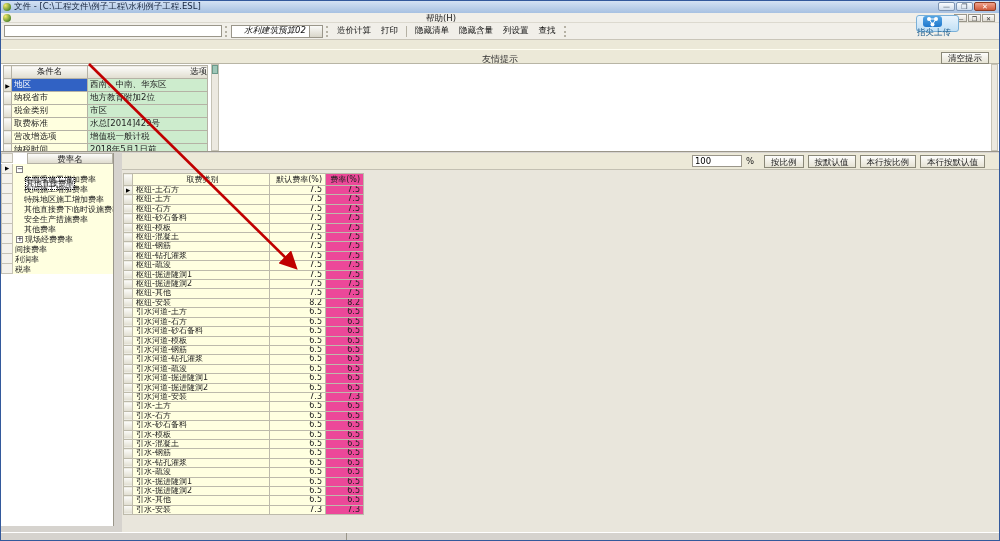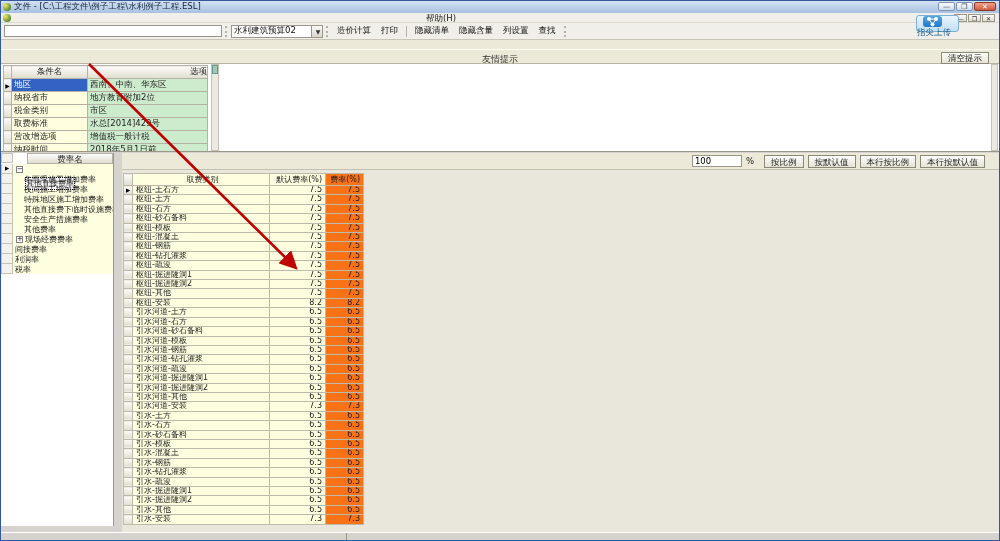--- a/index.html
+++ b/index.html
@@ -25,21 +25,21 @@
   #mdi-buttons { position:absolute; right:4px; top:1px; display:flex; gap:1px; }
   .mbtn { width:13px; height:8px; font-size:6px; line-height:7px; text-align:center; color:#333;
     background:linear-gradient(#fcfcfa,#dedbd2); border:1px solid #9a968a; }
 
   
   #toolbar { position:absolute; left:0; top:22px; width:100%; height:17px; background:#f1efe9;
     border-bottom:1px solid #c9c5b9; display:flex; align-items:center; }
   .grip { width:3px; height:11px; margin:0 3px; border-left:2px dotted #b5b1a4; }
   #tb-field { width:218px; height:12px; background:#fff; border:1px solid #9a968a; margin-left:3px; }
   #tb-combo { display:flex; align-items:center; height:13px; background:#fff; border:1px solid #9a968a; width:92px; }
-  #tb-combo span { flex:1; font-size:8.5px; padding-left:2px; color:#111; white-space:nowrap; overflow:hidden; }
+  #tb-combo span { flex:1; font-size:8.5px; padding-left:12px; color:#111; white-space:nowrap; overflow:hidden;font-style:italic; }
   #tb-combo .drop { width:11px; height:100%; background:linear-gradient(#fafaf8,#d9d6ca); border-left:1px solid #9a968a;
     font-size:6px; text-align:center; line-height:11px; color:#333; flex:0 0 auto; }
   #toolbar-buttons { display:flex; align-items:center; }
   .tbtn { font-size:8.5px; color:#111; padding:2px 5px; white-space:nowrap; cursor:default; }
   .tsep { width:1px; height:11px; background:#b5b1a4; margin:0 3px; }
 
   
   #upload-btn { position:absolute; right:40px; top:14px; height:17px; display:flex; align-items:center;
     background:linear-gradient(#e9f4fd,#c2e0f5); border:1px solid #7ab0d8; border-radius:3px; padding:0 7px 0 0;flex-direction:column; }
   #upload-icon { width:19px; height:15px; background:linear-gradient(#56a6e4,#1f78cd); border-radius:3px;
@@ -98,21 +98,21 @@
   .rbtn { height:13px; font-size:8.5px; color:#222; padding:0 6px; line-height:12px;
     background:linear-gradient(#fdfdfb,#e6e3d4); border:1px solid #8a8878; white-space:nowrap; }
 
   #rate-table { position:absolute; left:1px; top:20px; border-collapse:collapse; table-layout:fixed; background:#fff; }
   #rate-table th, #rate-table td { border:1px solid #bdbaab; overflow:hidden; white-space:nowrap; }
   #rate-table th { height:9px; font-size:8px; font-weight:normal; color:#222; background:linear-gradient(#fcfcfa,#e0ddcf); }
   #rate-table td { height:8.4px; font-size:8px; line-height:8.4px; color:#222; }
   #rate-table .ind { width:9px; background:linear-gradient(#fcfcfa,#e0ddcf); font-size:5.5px; text-align:center; padding:0; color:#000; }
   #rate-table .cat { width:137px; background:#ffffe0; padding:0 0 0 3px; }
   #rate-table .def { width:56px; background:#ffffe0; text-align:right; padding:0 3px 0 0; }
-  #rate-table .rat { width:38px; background:#f97316; text-align:right; padding:0 3px 0 0; }
+  #rate-table .rat { width:38px; background:#ec4899; text-align:right; padding:0 3px 0 0; }
 
   
   #statusbar { position:absolute; left:0; top:531px; width:100%; height:10px; background:#d6d3ce; border-top:1px solid #fff; }
   #statusbar .cell-split { position:absolute; left:345px; top:0; width:1px; height:10px; background:#9a968a; }
 
   
   #arrow-overlay { position:absolute; left:0; top:0; width:1000px; height:541px; pointer-events:none; z-index:50; }
 </style>
 </head>
 <body>
@@ -444,26 +444,20 @@
               <td class="rat">6.5</td>
             </tr>
             <tr>
               <td class="ind"></td>
               <td class="cat">引水河道-掘进隧洞2</td>
               <td class="def">6.5</td>
               <td class="rat">6.5</td>
             </tr>
             <tr>
               <td class="ind"></td>
-              <td class="cat">引水河道-其他</td>
-              <td class="def">6.5</td>
-              <td class="rat">6.5</td>
-            </tr>
-            <tr>
-              <td class="ind"></td>
               <td class="cat">引水河道-安装</td>
               <td class="def">7.3</td>
               <td class="rat">7.3</td>
             </tr>
             <tr>
               <td class="ind"></td>
               <td class="cat">引水-土方</td>
               <td class="def">6.5</td>
               <td class="rat">6.5</td>
             </tr>

